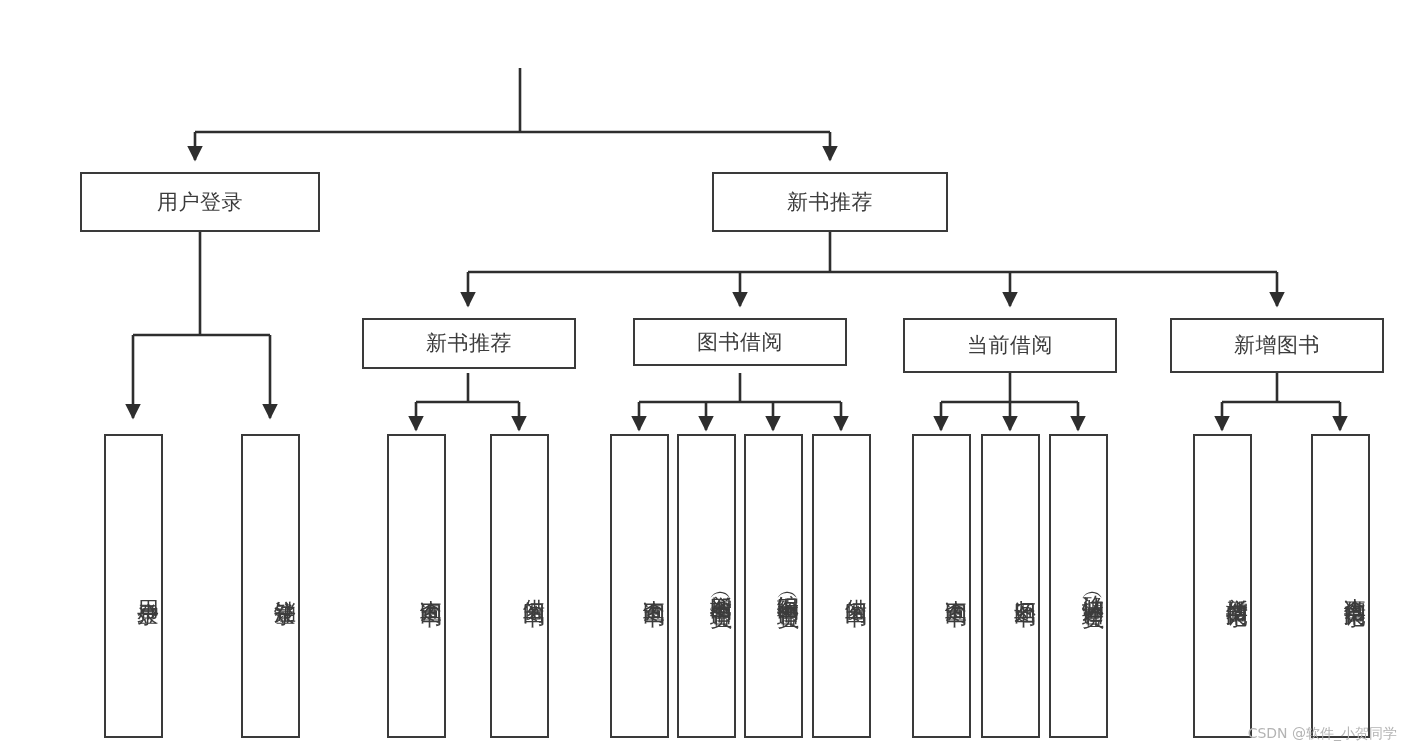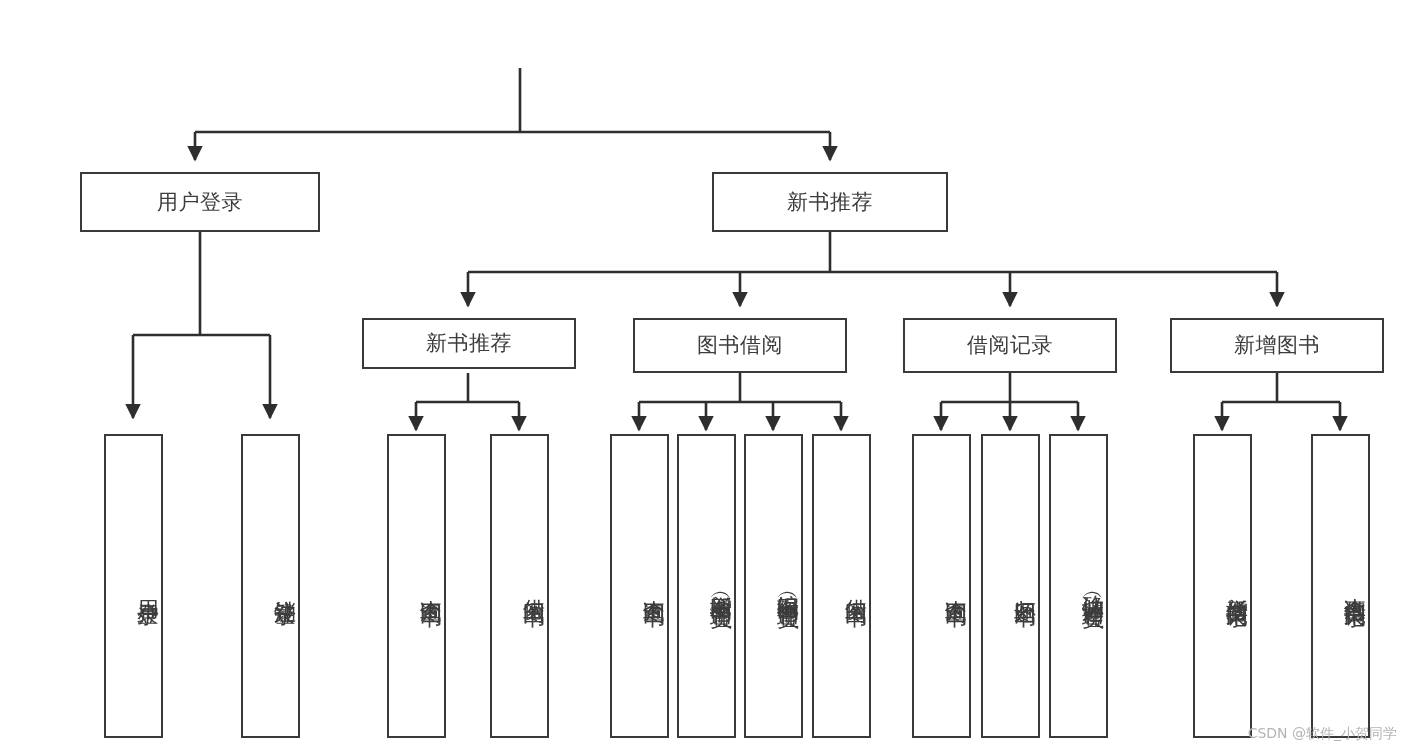--- a/index.html
+++ b/index.html
@@ -125,23 +125,23 @@
     </g>
   </svg>
 
 
   <div class="node h" style="left:80px; top:172px; width:240px; height:60px;">用户登录</div>
 
   <div class="node h" style="left:712px; top:172px; width:236px; height:60px;">新书推荐</div>
 
   <div class="node h" style="left:362px; top:318px; width:214px; height:51px;">新书推荐</div>
 
-  <div class="node h" style="left:633px; top:318px; width:214px; height:55px;">图书借阅</div>
+  <div class="node h" style="left:633px; top:318px; width:214px; height:48px;">图书借阅</div>
 
-  <div class="node h" style="left:903px; top:318px; width:214px; height:55px;">借阅记录</div>
+  <div class="node h" style="left:903px; top:318px; width:214px; height:55px;">当前借阅</div>
 
   <div class="node h" style="left:1170px; top:318px; width:214px; height:55px;">新增图书</div>
 
   <div class="node v" style="left:104px; top:434px; width:59px; height:304px;">
     <span class="vtext">用户登录</span>
   </div>
   <div class="node v" style="left:241px; top:434px; width:59px; height:304px;">
     <span class="vtext">注销登录</span>
   </div>
 

